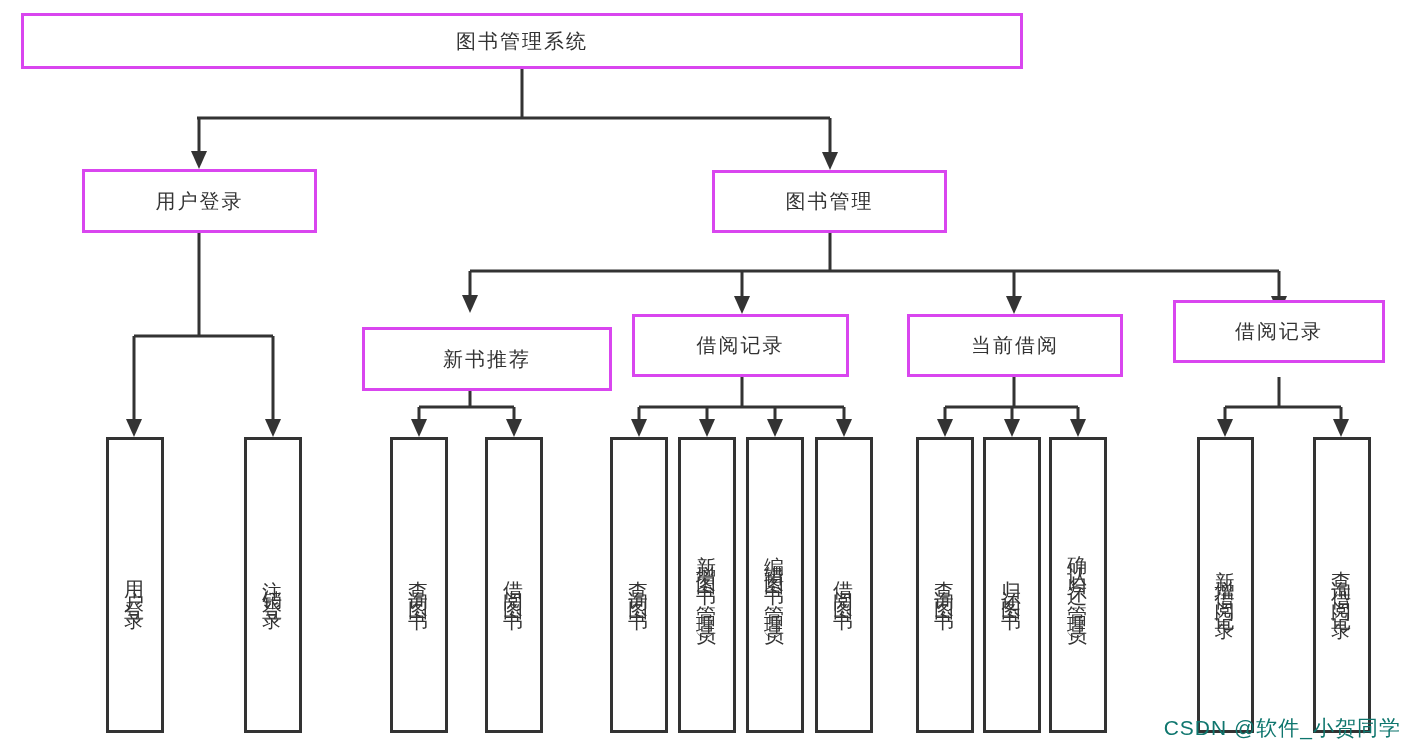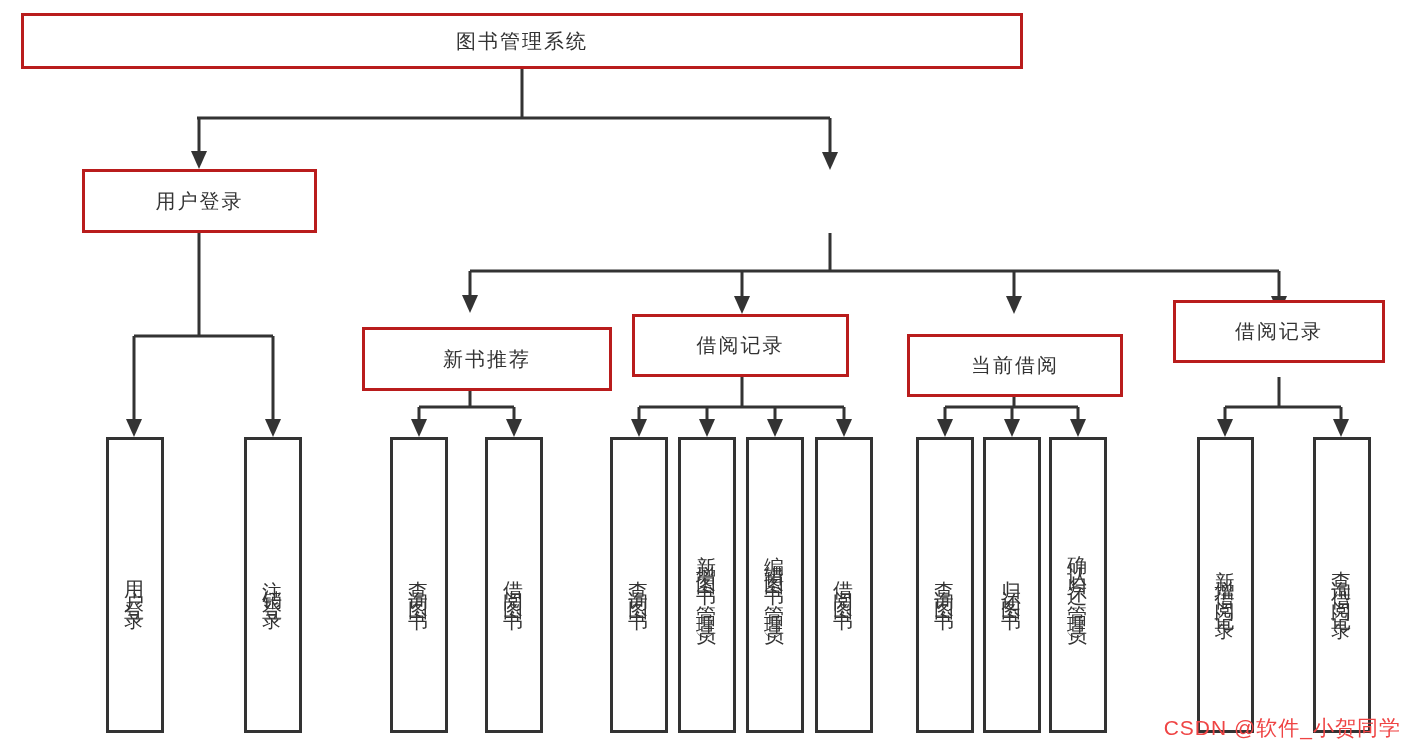--- a/index.html
+++ b/index.html
@@ -7,21 +7,21 @@
     position:relative;
     width:1405px;height:747px;
     background:#ffffff;
     font-family:"Liberation Sans","DejaVu Sans",sans-serif;
     overflow:hidden;
   }
   #wires{position:absolute;left:0;top:0;width:1405px;height:747px;}
   .box{
     position:absolute;
     background:#ffffff;
-    border:3px solid #b91c1c;
+    border:3px solid #d946ef;
     box-sizing:border-box;
     display:flex;align-items:center;justify-content:center;
     color:#333333;
     font-size:20px;
     letter-spacing:2px;
     text-align:center;
     z-index:2;
   }
   .vbox{
     position:absolute;
@@ -36,21 +36,21 @@
   .vbox span{
     writing-mode:vertical-rl;
     text-orientation:mixed;
     letter-spacing:10px;
     white-space:nowrap;
   }
   .watermark{
     position:absolute;
     right:4px;bottom:5px;
     font-size:21px;
-    color:#ef4444;
+    color:#0f766e;
     letter-spacing:1px;
     z-index:3;
   }
 </style>
 </head>
 <body>
 
 <div id="canvas">
 
   <svg id="wires" viewBox="0 0 1405 747" xmlns="http://www.w3.org/2000/svg">
@@ -90,24 +90,25 @@
       <polygon points="1012,437 1004,419 1020,419"></polygon>
       <polygon points="1078,437 1070,419 1086,419"></polygon>
       <polygon points="1225,437 1217,419 1233,419"></polygon>
       <polygon points="1341,437 1333,419 1349,419"></polygon>
     </g>
   </svg>
 
   <div class="box" style="left:21px;top:13px;width:1002px;height:56px;">图书管理系统</div>
 
   <div class="box" style="left:82px;top:169px;width:235px;height:64px;">用户登录</div>
+  <div class="box" style="left:712px;top:170px;width:235px;height:63px;">图书管理</div>
 
   <div class="box" style="left:362px;top:327px;width:250px;height:64px;">新书推荐</div>
   <div class="box" style="left:632px;top:314px;width:217px;height:63px;">借阅记录</div>
-  <div class="box" style="left:907px;top:314px;width:216px;height:63px;margin-top:20px;">当前借阅</div>
+  <div class="box" style="left:907px;top:314px;width:216px;height:63px;">当前借阅</div>
   <div class="box" style="left:1173px;top:300px;width:212px;height:63px;">借阅记录</div>
 
   <div class="vbox" style="left:106px;top:437px;width:58px;height:296px;">
     <span>用户登录</span>
   </div>
   <div class="vbox" style="left:244px;top:437px;width:58px;height:296px;">
     <span>注销登录</span>
   </div>
 
   <div class="vbox" style="left:390px;top:437px;width:58px;height:296px;">

